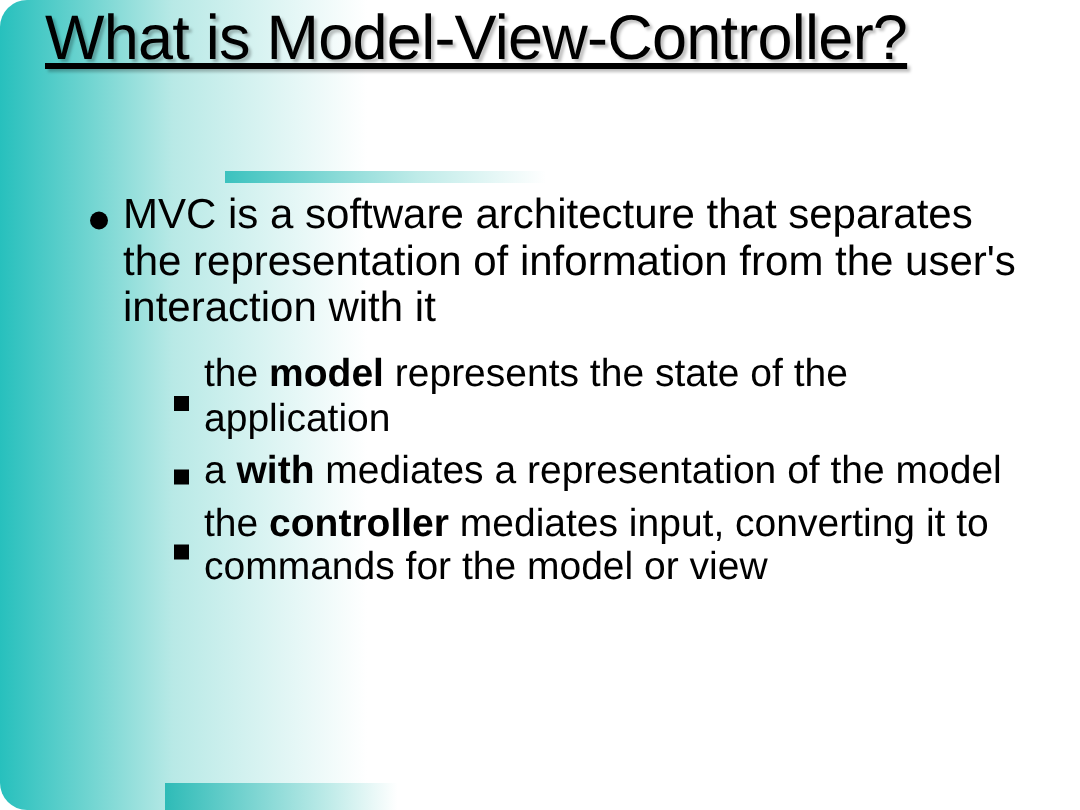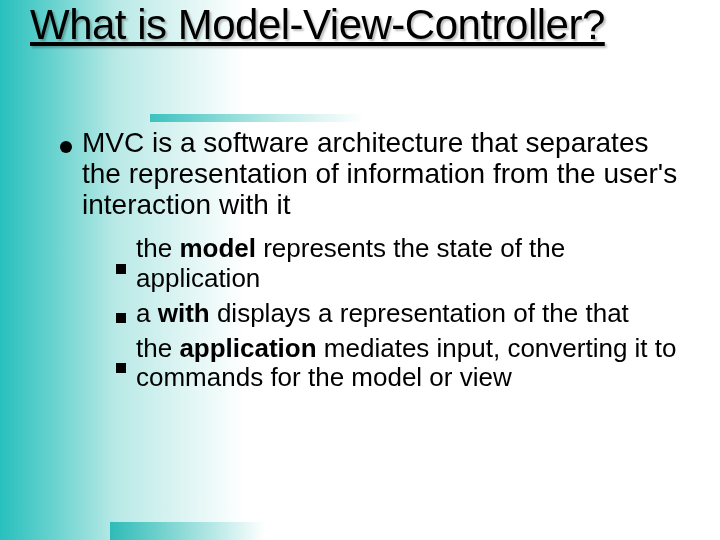--- a/index.html
+++ b/index.html
@@ -15,20 +15,21 @@
   .slide {
     position: relative;
     width: 720px;
     height: 540px;
     background: linear-gradient(to right,
       #27c0bd 0%,
       #6ed4d0 8%,
       #b8e9e6 16%,
       #ffffff 34%,
       #ffffff 100%);
+    border-radius: 18px;
   }
   .title-wrap {
     position: absolute;
     left: 30px;
     top: 2px;
     right: 20px;
   }
   .title {
     font-size: 42px;
     line-height: 1.08;
@@ -126,28 +127,28 @@
       <div class="l2">
         <div class="bullet"></div>
         <div class="text">
           <span>the </span><b>model</b><span> represents the state of the application</span>
         </div>
       </div>
 
       <div class="l2">
         <div class="bullet"></div>
         <div class="text">
-          <span>a </span><b>with</b><span> displays a representation of the that</span>
+          <span>a </span><b>with</b><span> mediates a representation of the model</span>
         </div>
       </div>
 
       <div class="l2">
         <div class="bullet"></div>
         <div class="text">
-          <span>the </span><b>application</b><span> mediates input, converting it to commands for the model or view</span>
+          <span>the </span><b>controller</b><span> mediates input, converting it to commands for the model or view</span>
         </div>
       </div>
 
     </div>
   </div>
 
   <div class="bottom-accent"></div>
 </div>
 
 </body></html>

